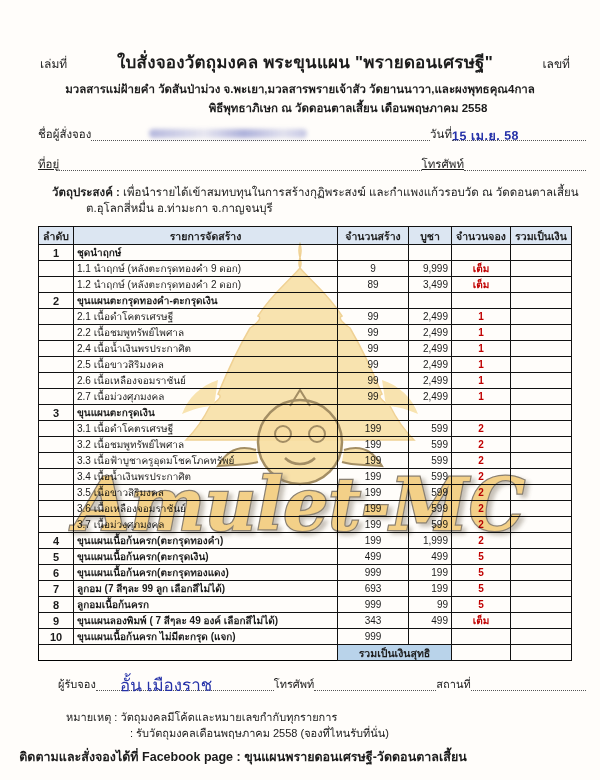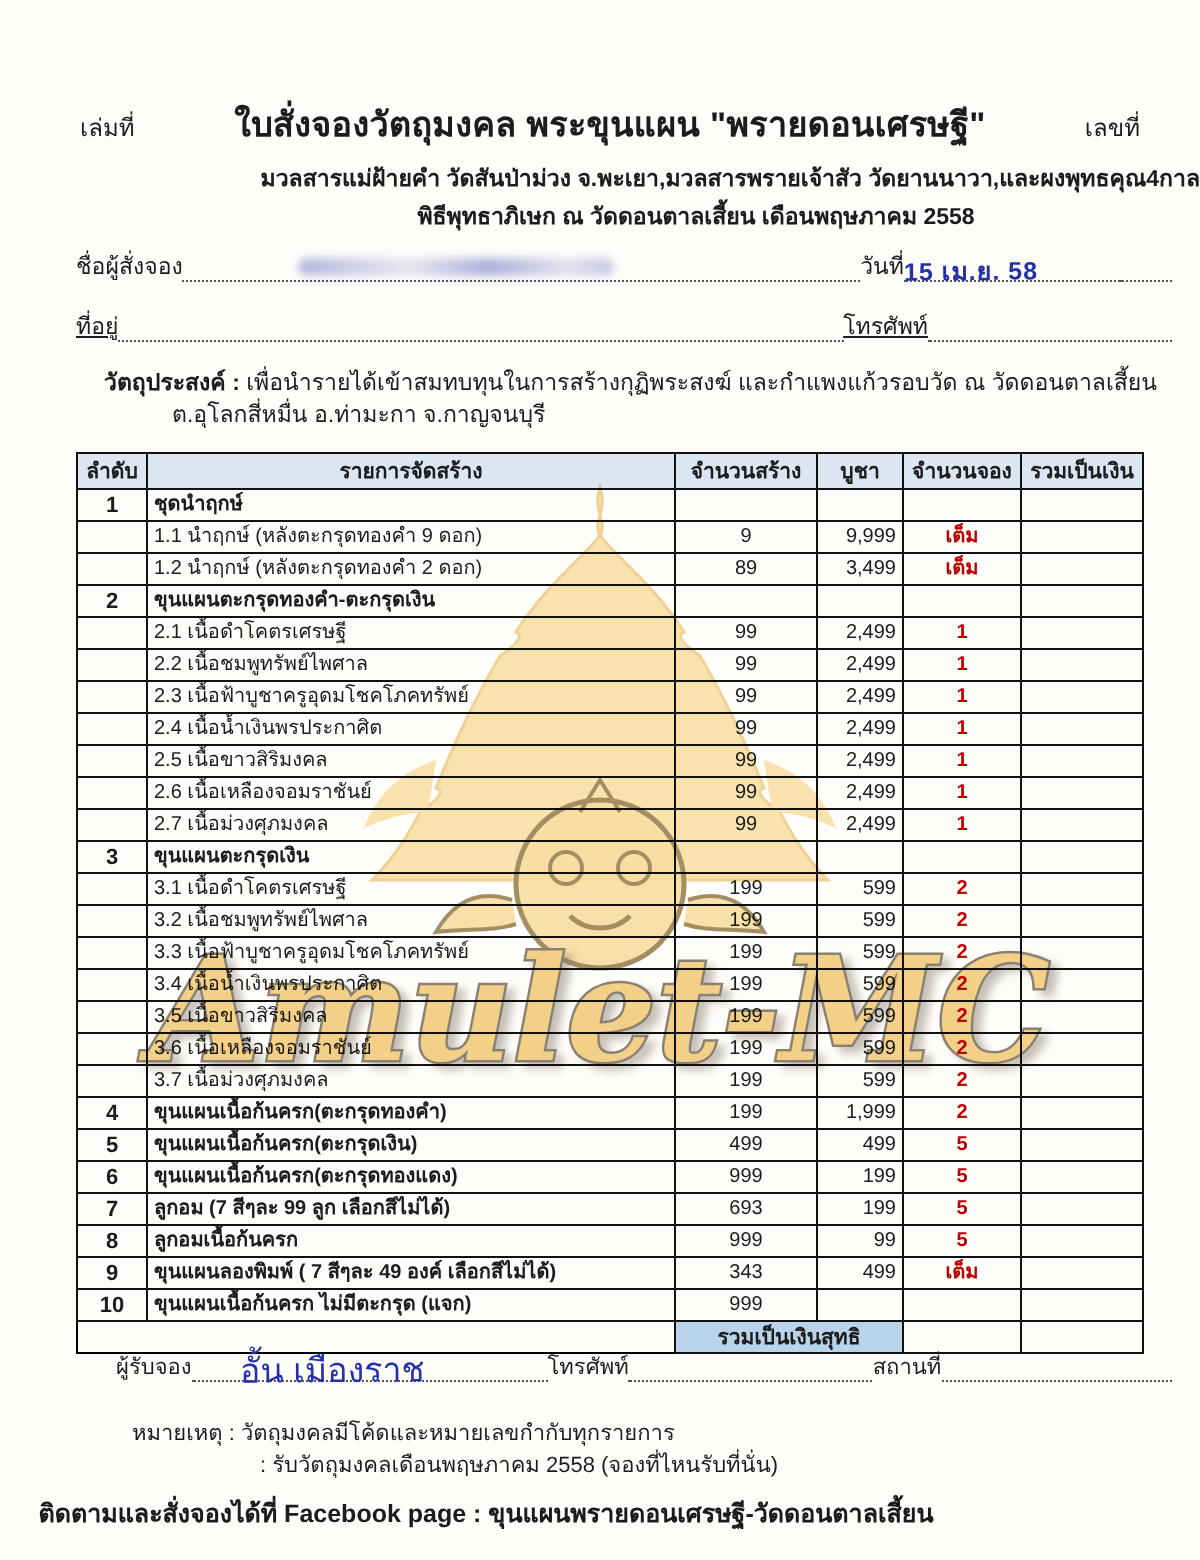--- a/index.html
+++ b/index.html
@@ -8,21 +8,21 @@
     background:#fffdfa;color:#1c1c1c;
     font-family:"Liberation Sans","DejaVu Sans",sans-serif;
   }
   .abs{position:absolute;}
   
   .hdr-row{top:48px;left:40px;right:30px;display:flex;align-items:baseline;}
   .hdr-side{font-size:12px;width:70px;}
   .hdr-side.right{text-align:right;}
   .page-title{flex:1;text-align:center;font-size:17px;font-weight:bold;letter-spacing:.2px;}
   .sub{left:0;width:600px;text-align:center;font-size:11.5px;font-weight:bold;}
-  .sub1{top:80px;text-align:right;}
+  .sub1{top:80px;}
   .sub2{top:99px;padding-left:48px;}
   
   .fline{left:38px;right:14px;display:flex;align-items:flex-end;font-size:11.5px;line-height:14px;}
   .fline1{top:127px;}
   .fline2{top:157px;text-decoration:underline;}
   .dots{border-bottom:1.4px dotted #555;height:13px;position:relative;}
   .grow{flex:1;}
   .date-slot{width:108px;text-align:left;}
   .tail{width:26px;}
   .w90{width:122px;}
@@ -175,28 +175,20 @@
         <tr>
           <td class="c-no"></td>
           <td class="c-name">2.2 เนื้อชมพูทรัพย์ไพศาล</td>
           <td class="c-made">99</td>
           <td class="c-price">2,499</td>
           <td class="c-reserved">1</td>
           <td class="c-total"></td>
         </tr>
         <tr>
           <td class="c-no"></td>
-          <td class="c-name">2.3 เนื้อฟ้าบูชาครูอุดมโชคโภคทรัพย์</td>
-          <td class="c-made">99</td>
-          <td class="c-price">2,499</td>
-          <td class="c-reserved">1</td>
-          <td class="c-total"></td>
-        </tr>
-        <tr>
-          <td class="c-no"></td>
           <td class="c-name">2.4 เนื้อน้ำเงินพรประกาศิต</td>
           <td class="c-made">99</td>
           <td class="c-price">2,499</td>
           <td class="c-reserved">1</td>
           <td class="c-total"></td>
         </tr>
         <tr>
           <td class="c-no"></td>
           <td class="c-name">2.5 เนื้อขาวสิริมงคล</td>
           <td class="c-made">99</td>

